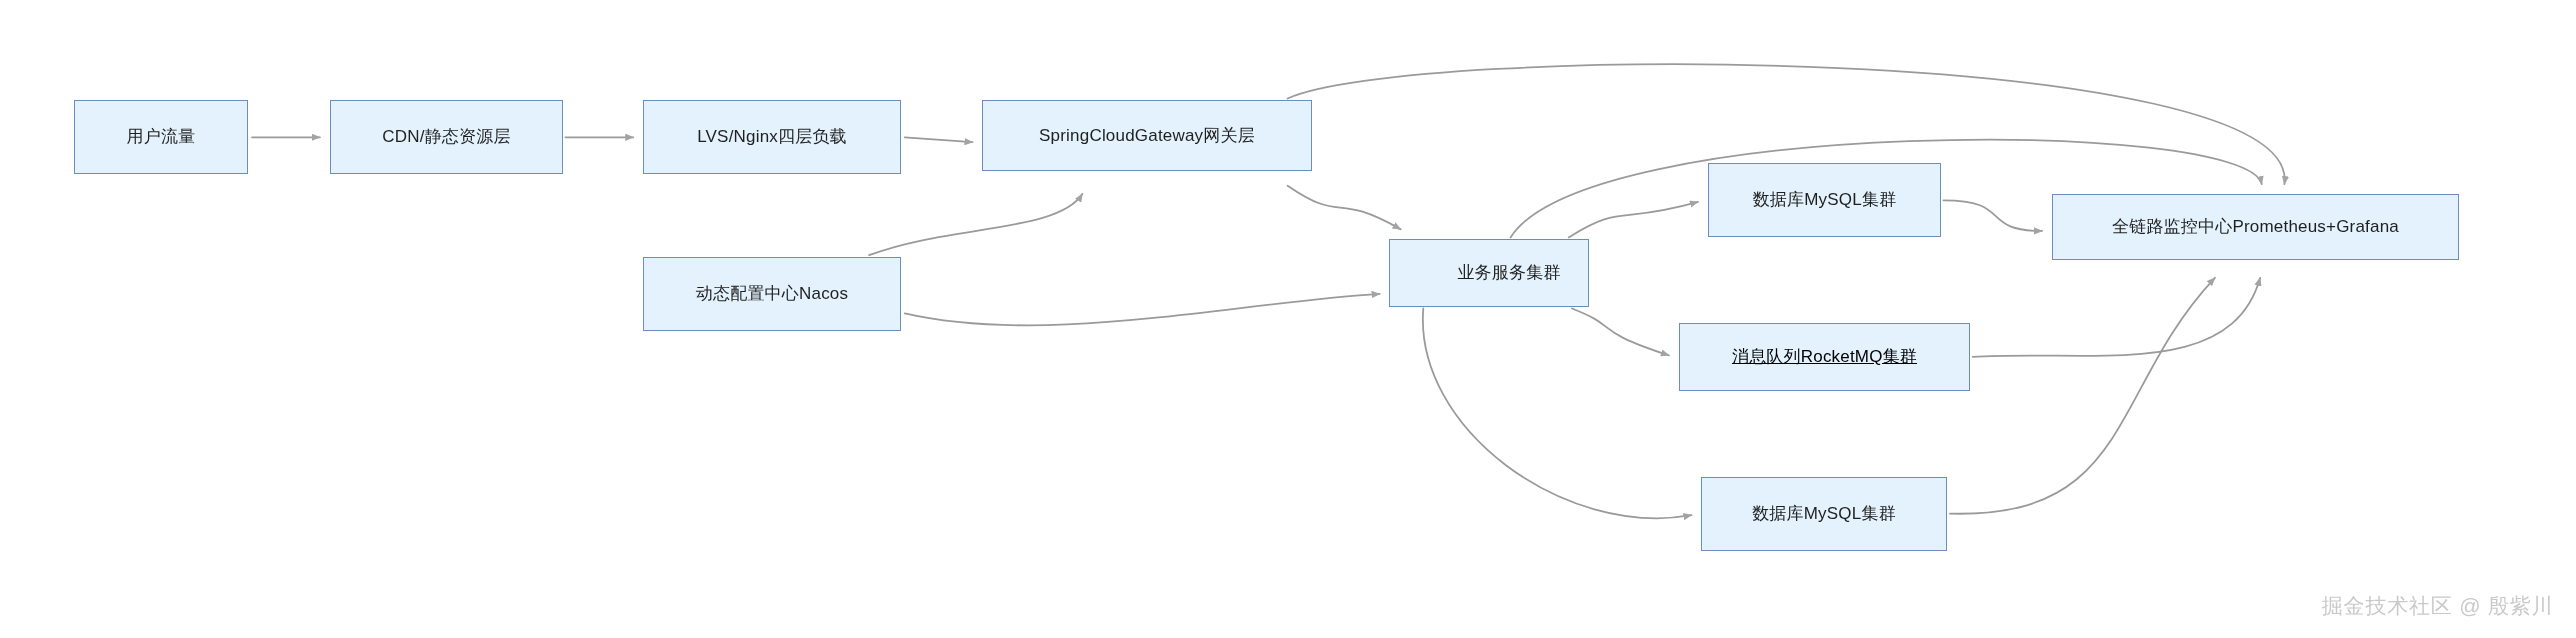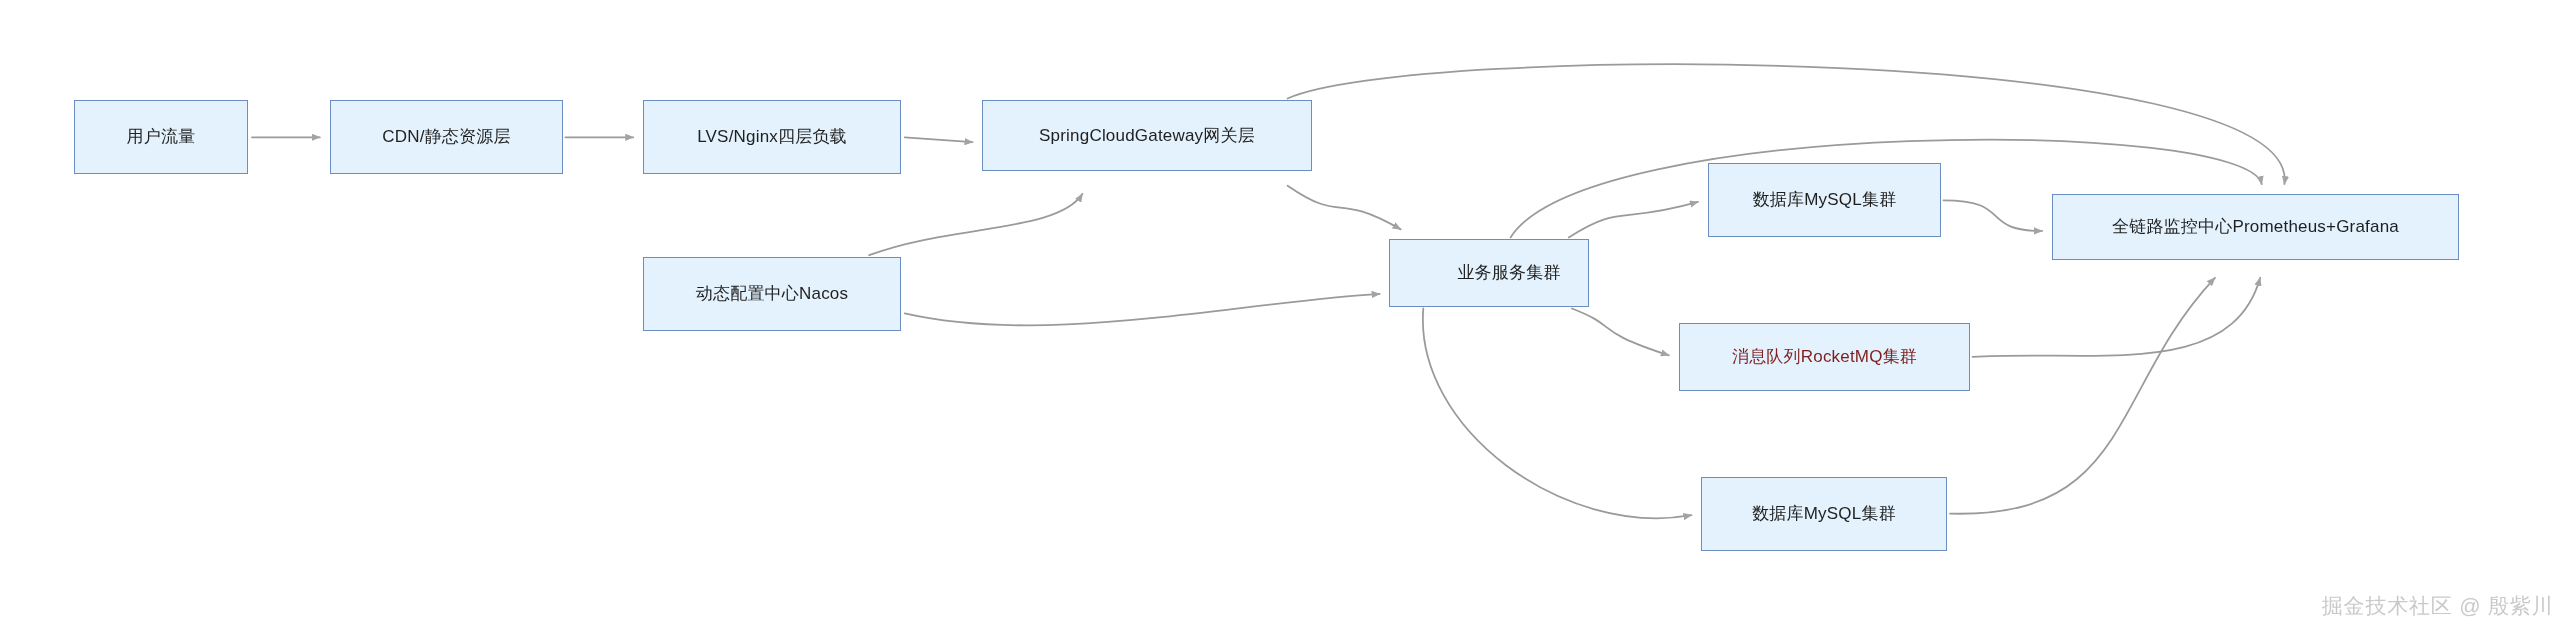--- a/index.html
+++ b/index.html
@@ -60,21 +60,21 @@
       </div>
       <div class="node" style="left: 643px; top: 257px; width: 258px; height: 74px; background: rgb(227, 242, 253); border-color: rgb(108, 142, 191); color: rgb(31, 31, 31);">
         <span>动态配置中心Nacos</span>
       </div>
       <div class="node" style="left: 1389px; top: 239px; width: 200px; height: 68px; background: rgb(227, 242, 253); border-color: rgb(108, 142, 191); color: rgb(31, 31, 31); padding-left: 40px;">
         <span>业务服务集群</span>
       </div>
       <div class="node" style="left: 1708px; top: 163px; width: 233px; height: 74px; background: rgb(227, 242, 253); border-color: rgb(108, 142, 191); color: rgb(31, 31, 31);">
         <span>数据库MySQL集群</span>
       </div>
-      <div class="node" style="left: 1679px; top: 323px; width: 291px; height: 68px; background: rgb(227, 242, 253); border-color: rgb(108, 142, 191); color: #7f1d1d;">
+      <div class="node" style="left: 1679px; top: 323px; width: 291px; height: 68px; background: rgb(227, 242, 253); border-color: rgb(108, 142, 191); color: #000000; text-decoration: underline;">
         <span>消息队列RocketMQ集群</span>
       </div>
       <div class="node" style="left: 1701px; top: 477px; width: 246px; height: 74px; background: rgb(227, 242, 253); border-color: rgb(108, 142, 191); color: rgb(31, 31, 31);">
         <span>数据库MySQL集群</span>
       </div>
       <div class="node" style="left: 2052px; top: 194px; width: 407px; height: 66px; background: rgb(227, 242, 253); border-color: rgb(108, 142, 191); color: rgb(31, 31, 31);">
         <span>全链路监控中心Prometheus+Grafana</span>
       </div>
     </div>
 

